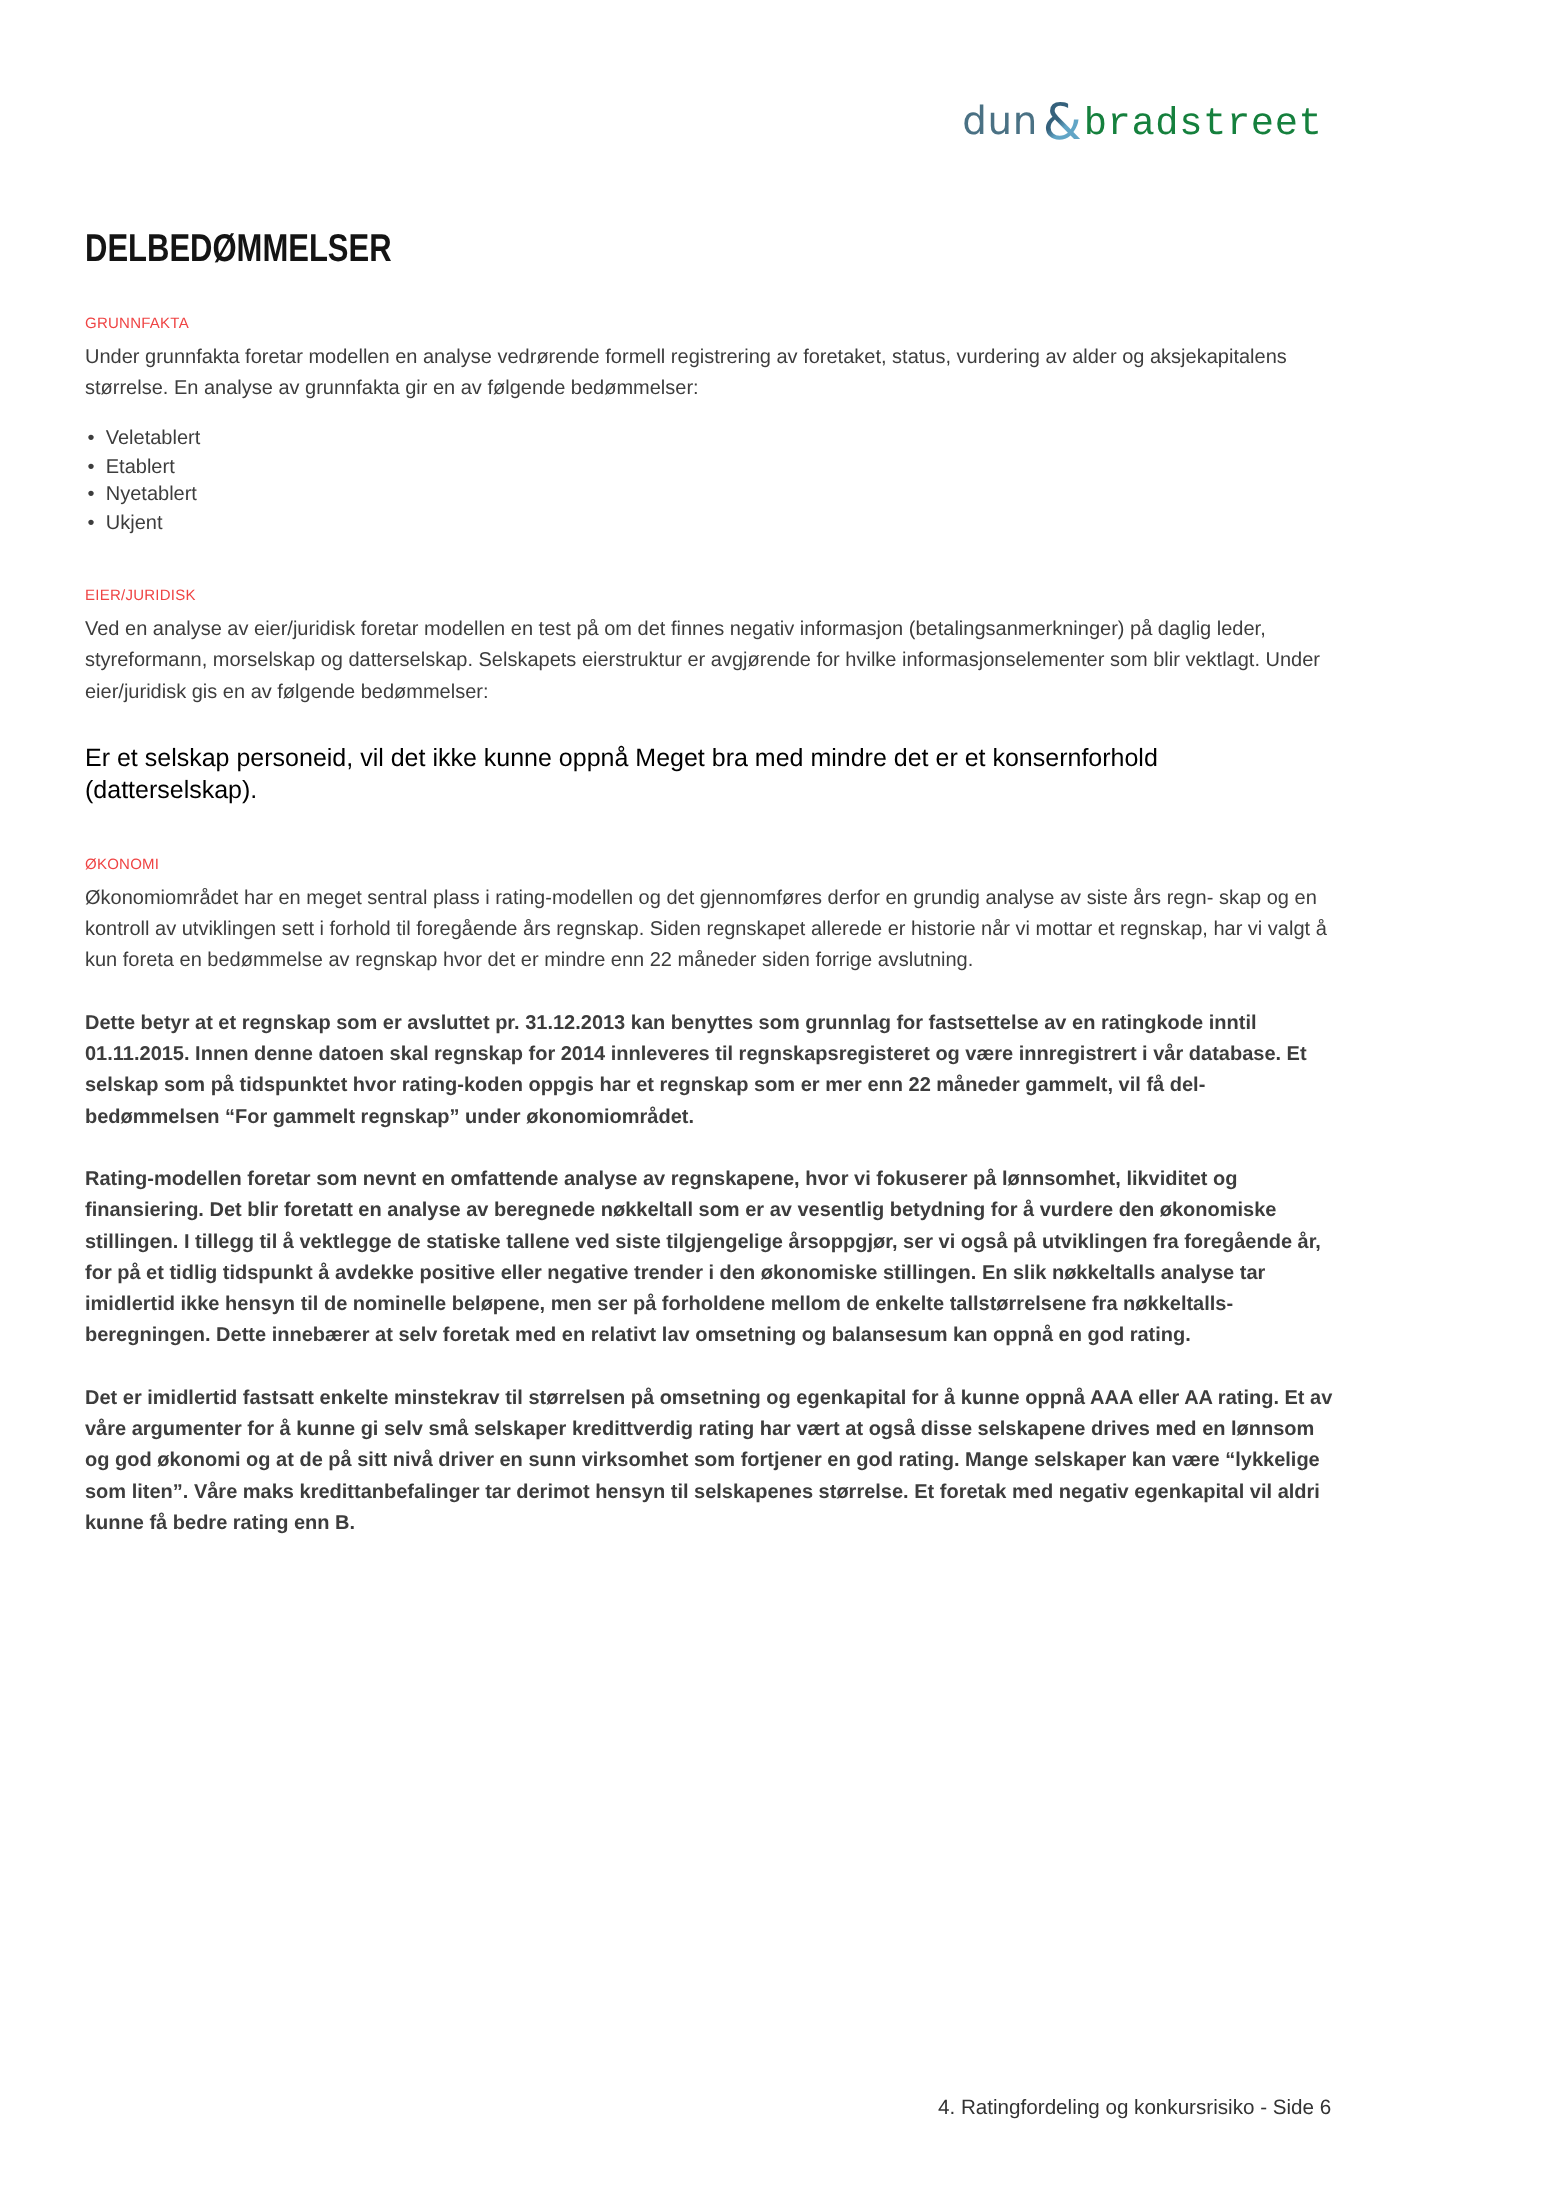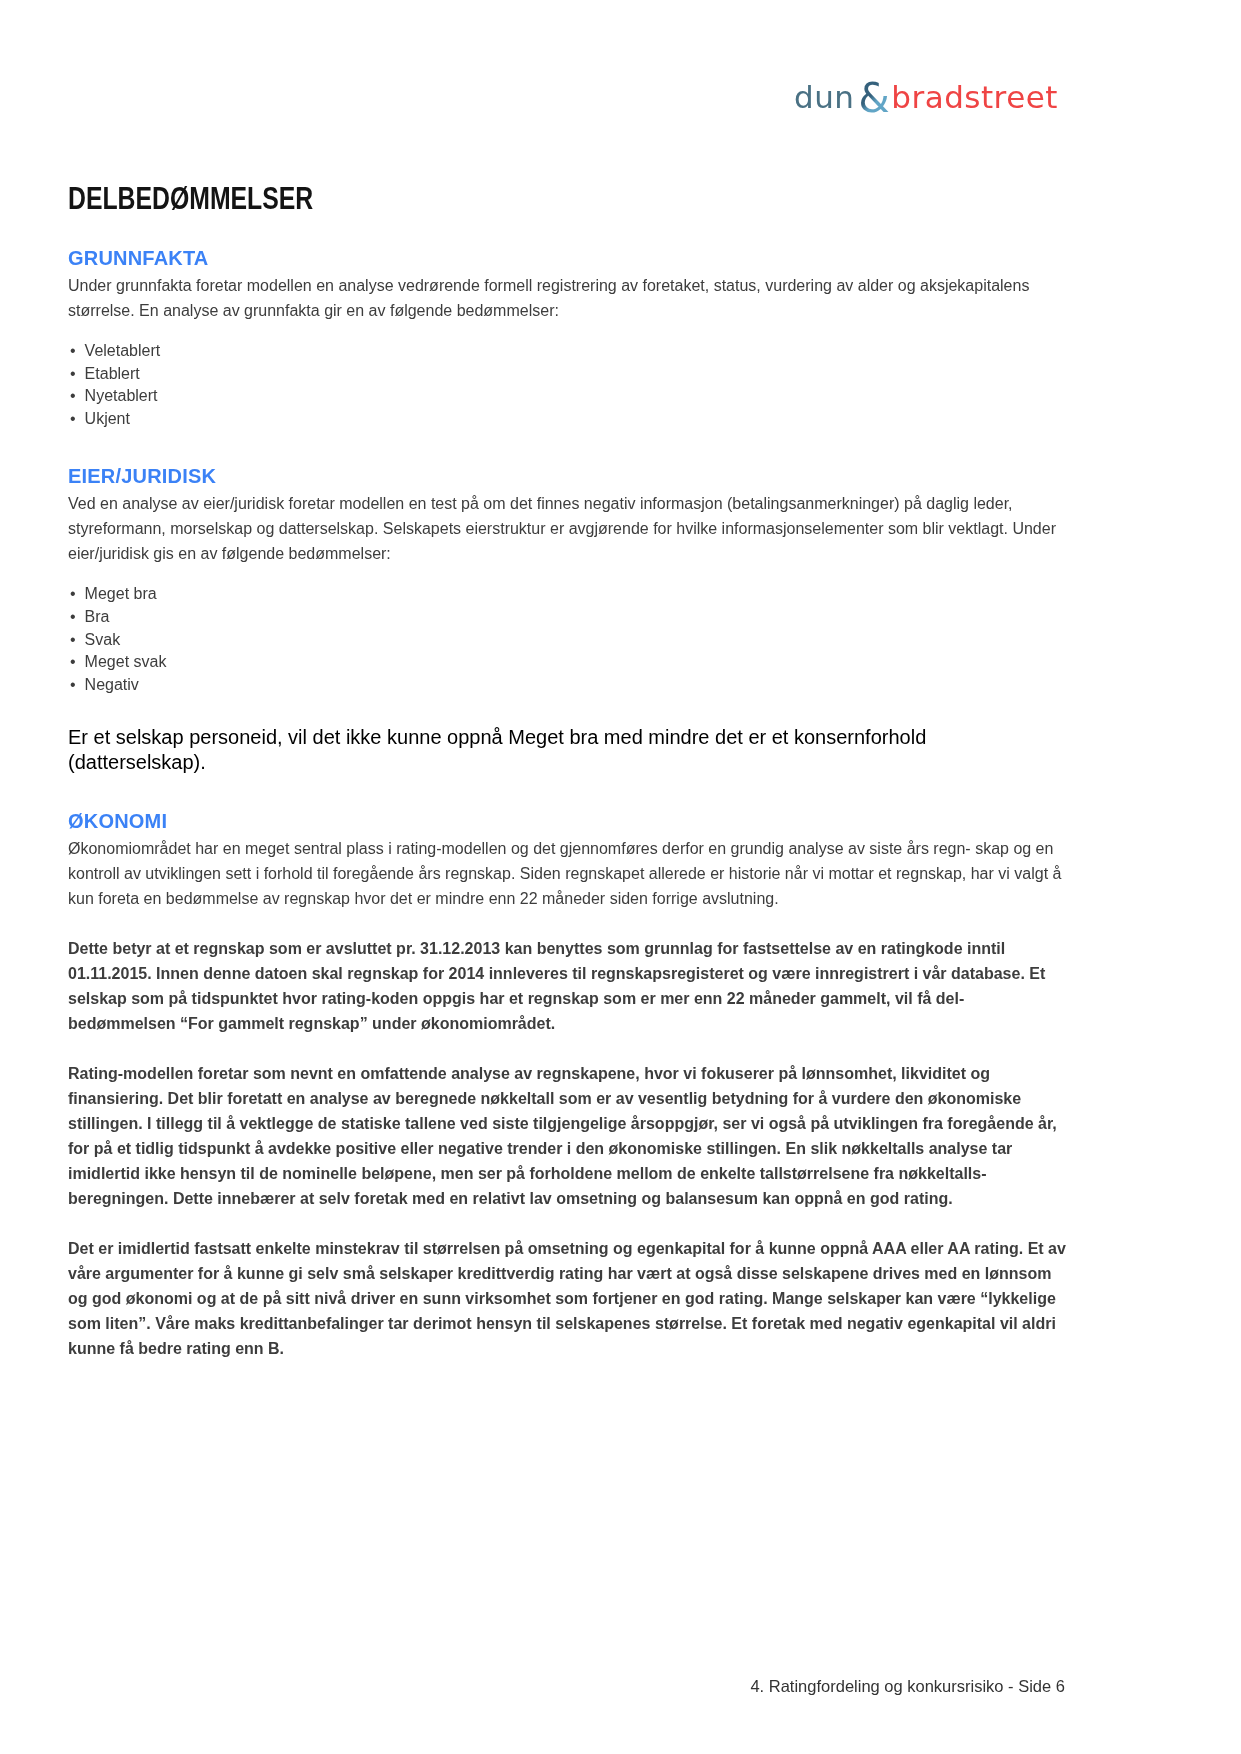--- a/index.html
+++ b/index.html
@@ -24,36 +24,36 @@
   .logo-amp{
     display:inline-block;
     font-size:40px;
     margin:0 1px 0 4px;
     vertical-align:-4px;
     color:#35617c;
     background:linear-gradient(135deg,#35617c 42%,#61a5c6 58%);
     -webkit-background-clip:text;background-clip:text;
     -webkit-text-fill-color:transparent;
   }
-  .logo-bradstreet{color:#ef4444;}
+  .logo-bradstreet{color:#15803d;font-family:Liberation Mono, monospace;}
   
   .content{
     position:absolute;left:68px;top:183px;right:172px;
   }
   .doc-title{
     font-size:31px;line-height:32px;
     font-weight:bold;color:#141414;
     letter-spacing:0px;
     transform:scaleX(0.8);transform-origin:left center;
     margin:0 0 0 0;
     white-space:nowrap;
   }
   .h2{
-    font-size:20px;line-height:20px;
-    font-weight:bold;color:#3b82f6;
+    font-size:12px;line-height:20px;
+    font-weight:normal;color:#ef4444;
     margin:36px 0 5px 0;
     letter-spacing:0.2px;
   }
   .h2.first{margin-top:33px;}
   p.para{
     font-size:16px;line-height:25px;
     margin:0;
     color:#3d3d3d;
   }
   p.para + p.para{margin-top:25px;font-weight:bold;}
@@ -94,27 +94,20 @@
     <p class="para">Under grunnfakta foretar modellen en analyse vedrørende formell registrering av foretaket, status, vurdering av alder og aksjekapitalens størrelse. En analyse av grunnfakta gir en av følgende bedømmelser:</p>
     <ul class="bullets">
       <li>Veletablert</li>
       <li>Etablert</li>
       <li>Nyetablert</li>
       <li>Ukjent</li>
     </ul>
 
     <h2 class="h2">EIER/JURIDISK</h2>
     <p class="para">Ved en analyse av eier/juridisk foretar modellen en test på om det finnes negativ informasjon (betalingsanmerkninger) på daglig leder, styreformann, morselskap og datterselskap. Selskapets eierstruktur er avgjørende for hvilke informasjonselementer som blir vektlagt. Under eier/juridisk gis en av følgende bedømmelser:</p>
-    <ul class="bullets">
-      <li>Meget bra</li>
-      <li>Bra</li>
-      <li>Svak</li>
-      <li>Meget svak</li>
-      <li>Negativ</li>
-    </ul>
     <p class="note">Er et selskap personeid, vil det ikke kunne oppnå Meget bra med mindre det er et konsernforhold (datterselskap).</p>
 
     <h2 class="h2">ØKONOMI</h2>
     <p class="para">Økonomiområdet har en meget sentral plass i rating-modellen og det gjennomføres derfor en grundig analyse av siste års regn- skap og en kontroll av utviklingen sett i forhold til foregående års regnskap. Siden regnskapet allerede er historie når vi mottar et regnskap, har vi valgt å kun foreta en bedømmelse av regnskap hvor det er mindre enn 22 måneder siden forrige avslutning.</p>
     <p class="para">Dette betyr at et regnskap som er avsluttet pr. 31.12.2013 kan benyttes som grunnlag for fastsettelse av en ratingkode inntil 01.11.2015. Innen denne datoen skal regnskap for 2014 innleveres til regnskapsregisteret og være innregistrert i vår database. Et selskap som på tidspunktet hvor rating-koden oppgis har et regnskap som er mer enn 22 måneder gammelt, vil få del- bedømmelsen “For gammelt regnskap” under økonomiområdet.</p>
     <p class="para">Rating-modellen foretar som nevnt en omfattende analyse av regnskapene, hvor vi fokuserer på lønnsomhet, likviditet og finansiering. Det blir foretatt en analyse av beregnede nøkkeltall som er av vesentlig betydning for å vurdere den økonomiske stillingen. I tillegg til å vektlegge de statiske tallene ved siste tilgjengelige årsoppgjør, ser vi også på utviklingen fra foregående år, for på et tidlig tidspunkt å avdekke positive eller negative trender i den økonomiske stillingen. En slik nøkkeltalls analyse tar imidlertid ikke hensyn til de nominelle beløpene, men ser på forholdene mellom de enkelte tallstørrelsene fra nøkkeltalls- beregningen. Dette innebærer at selv foretak med en relativt lav omsetning og balansesum kan oppnå en god rating.</p>
     <p class="para">Det er imidlertid fastsatt enkelte minstekrav til størrelsen på omsetning og egenkapital for å kunne oppnå AAA eller AA rating. Et av våre argumenter for å kunne gi selv små selskaper kredittverdig rating har vært at også disse selskapene drives med en lønnsom og god økonomi og at de på sitt nivå driver en sunn virksomhet som fortjener en god rating. Mange selskaper kan være “lykkelige som liten”. Våre maks kredittanbefalinger tar derimot hensyn til selskapenes størrelse. Et foretak med negativ egenkapital vil aldri kunne få bedre rating enn B.</p>
 
   </div>
 

